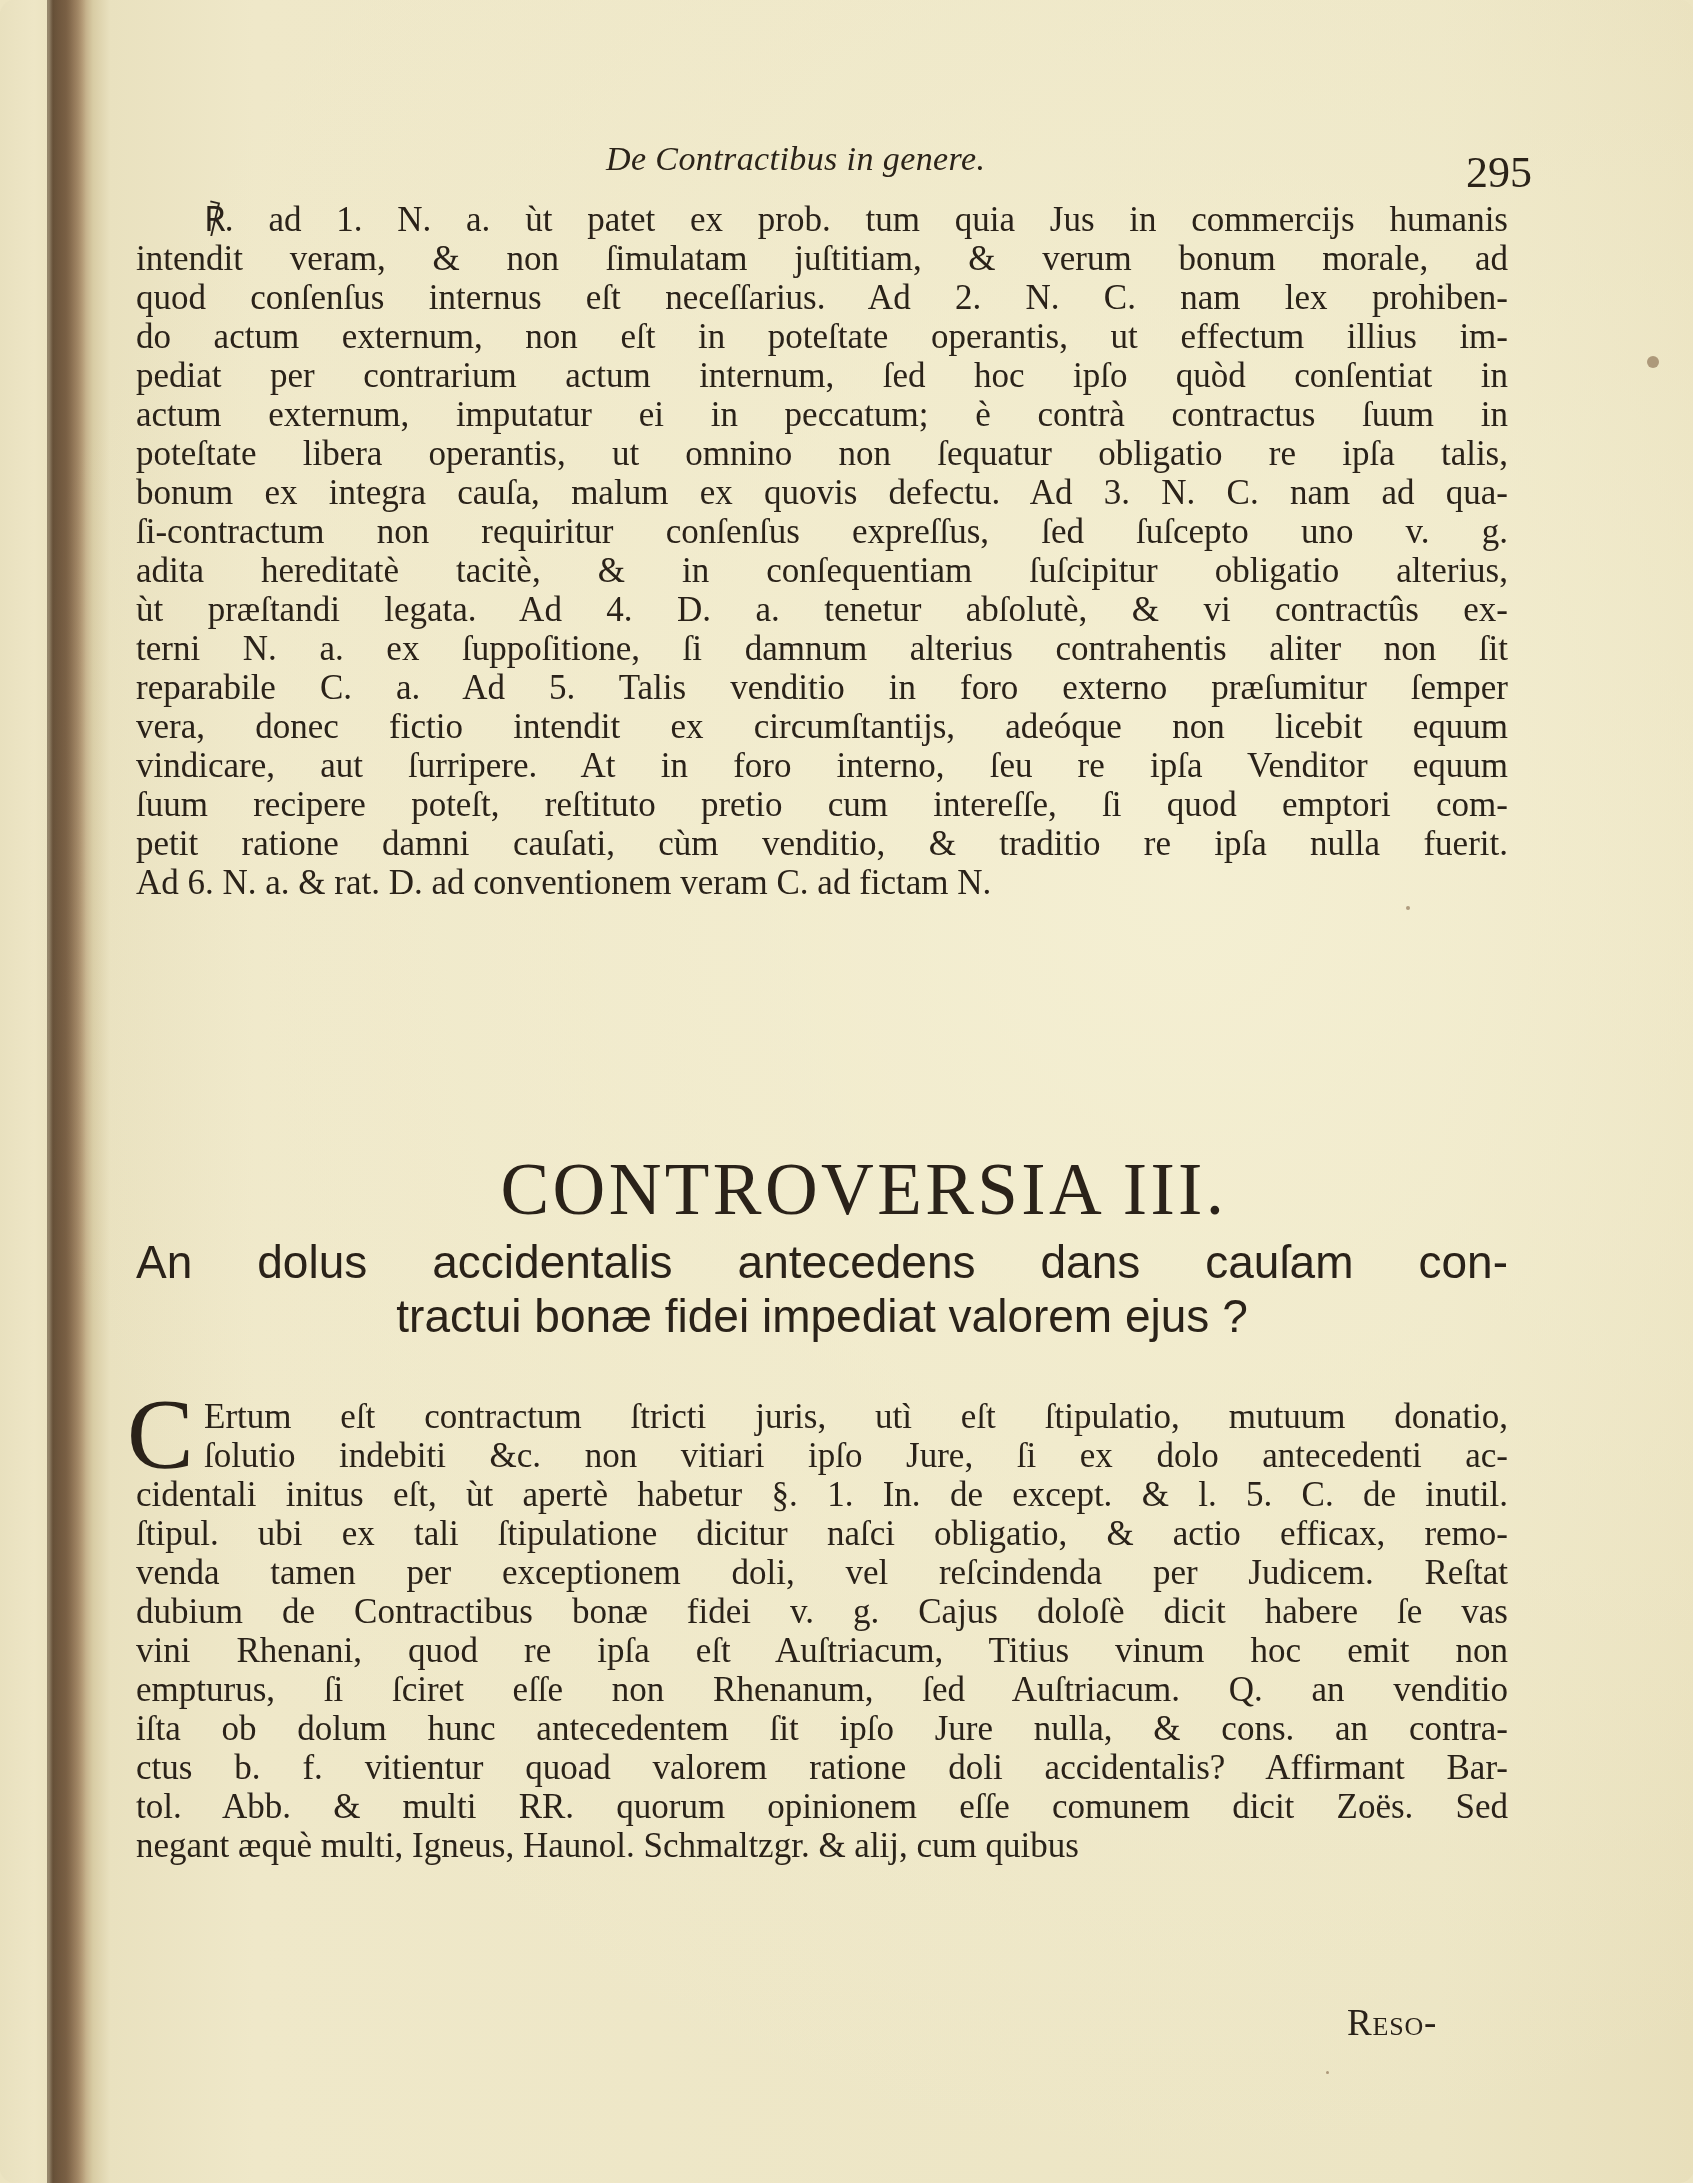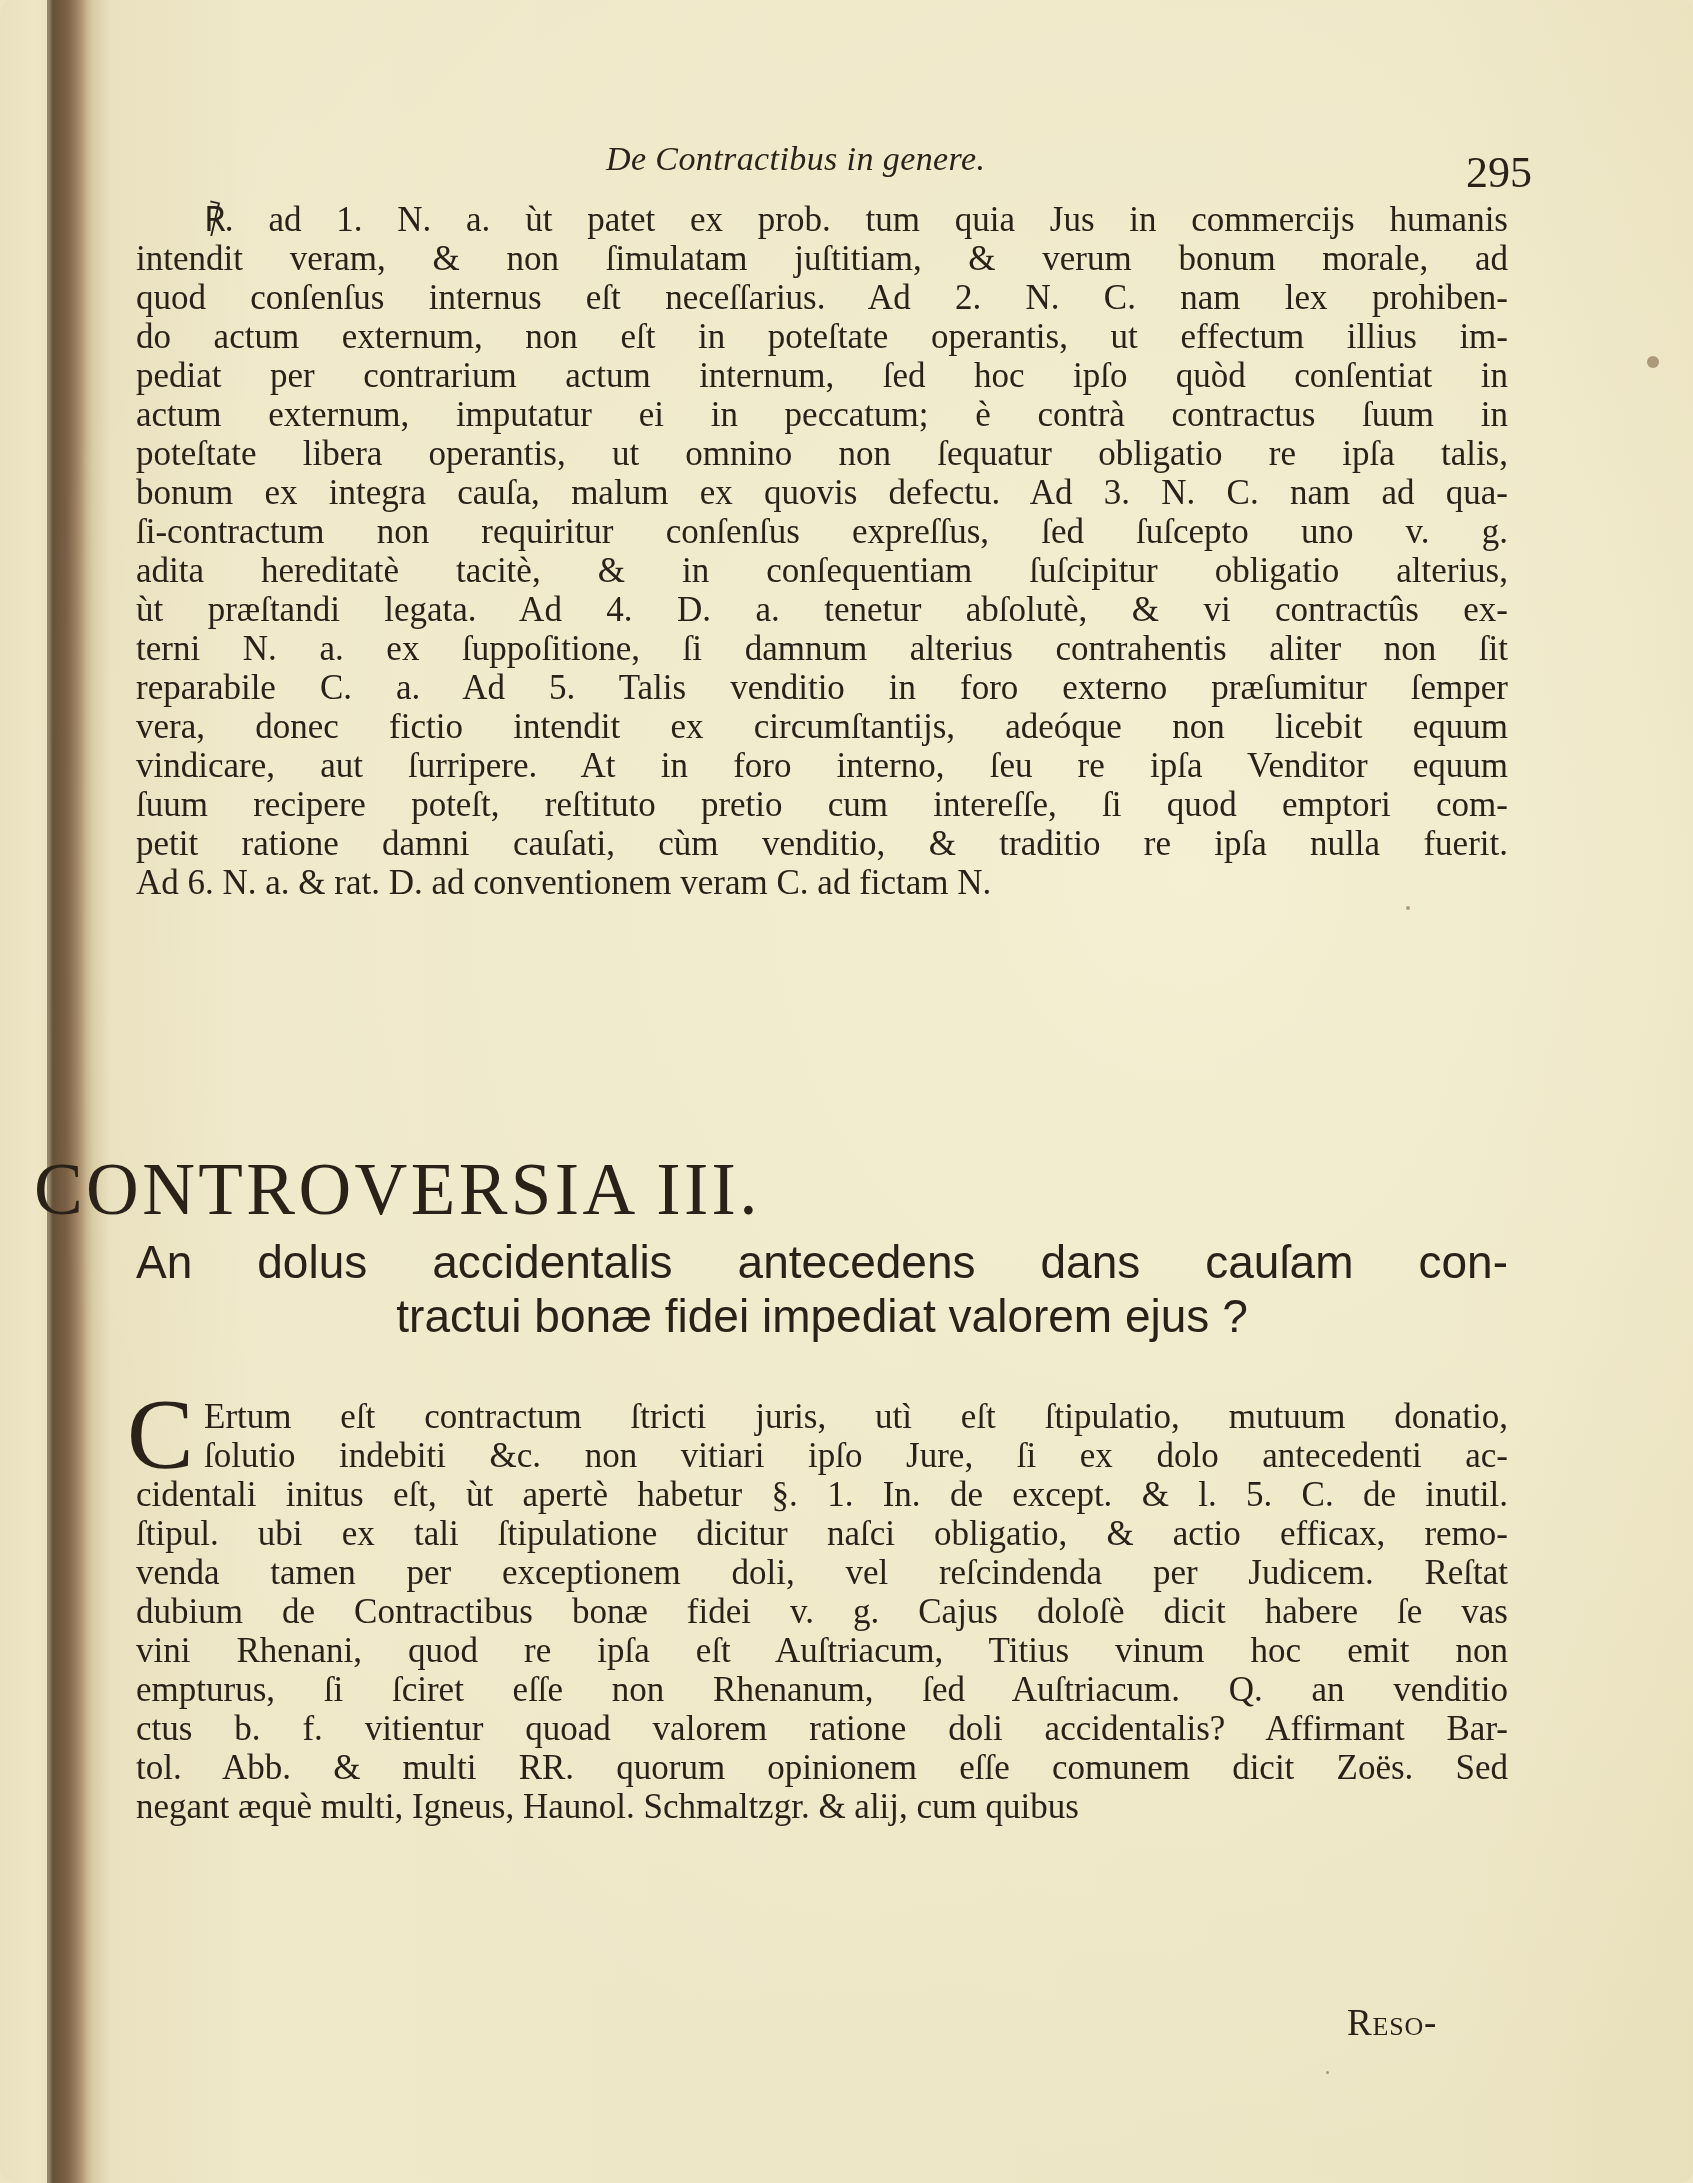--- a/index.html
+++ b/index.html
@@ -37,21 +37,21 @@
     font-family: "Liberation Serif", serif; font-size: 35px; color: #2a2219;
   }
   .line {
     height: 39px; line-height: 39px; white-space: nowrap;
     text-align: justify; text-align-last: justify; display: block;
   }
   .line.last { text-align-last: left; }
   .line.indent { padding-left: 68px; }
   #block1 { top: 200px; }
   .heading {
-    position: absolute; left: 0; width: 1694px; text-align: left;
+    position: absolute; left: 0; width: 1694px; text-align: center;
     font-family: "Liberation Serif", serif; color: #2a2219;
   }
   .heading.main { top: 1148px; font-size: 73px; letter-spacing: 3.4px; padding-left: 34px; box-sizing: border-box; }
   .question {
     position: absolute; left: 136px; width: 1372px; top: 1235px;
     font-family: Liberation Sans, sans-serif; font-size: 46px; color: #2a2219;
   }
   .question .qline { display: block; line-height: 54px; white-space: nowrap; }
   .question .qline.first { text-align: justify; text-align-last: justify; }
   .question .qline.second { text-align: center; }
@@ -111,20 +111,21 @@
 
   <div class="text-block" id="block2">
     <span class="line cap">Ertum eſt contractum ſtricti juris, utì eſt ſtipulatio, mutuum donatio,</span>
     <span class="line cap">ſolutio indebiti &amp;c. non vitiari ipſo Jure, ſi ex dolo antecedenti ac-</span>
     <span class="line">cidentali initus eſt, ùt apertè habetur §. 1. In. de except. &amp; l. 5. C. de inutil.</span>
     <span class="line">ſtipul. ubi ex tali ſtipulatione dicitur naſci obligatio, &amp; actio efficax, remo-</span>
     <span class="line">venda tamen per exceptionem doli, vel reſcindenda per Judicem.   Reſtat</span>
     <span class="line">dubium de Contractibus bonæ fidei v. g. Cajus doloſè dicit habere ſe vas</span>
     <span class="line">vini Rhenani, quod re ipſa eſt Auſtriacum, Titius vinum hoc emit non</span>
     <span class="line">empturus, ſi ſciret eſſe non Rhenanum, ſed Auſtriacum.   Q. an venditio</span>
+    <span class="line">iſta ob dolum hunc antecedentem ſit ipſo Jure nulla, &amp; cons. an contra-</span>
     <span class="line">ctus b. f. vitientur quoad valorem ratione doli accidentalis? Affirmant Bar-</span>
     <span class="line">tol. Abb. &amp; multi RR. quorum opinionem eſſe comunem dicit Zoës.   Sed</span>
     <span class="line last">negant æquè multi, Igneus, Haunol. Schmaltzgr. &amp; alij, cum quibus</span>
   </div>
 
   <div class="catchword">Reso-</div>
 
   <span class="speck" style="left:1647px;top:356px;width:12px;height:12px;"></span>
   <span class="speck" style="left:1406px;top:906px;width:4.2px;height:4.2px;"></span>
   <span class="speck" style="left:1326px;top:2071px;width:3.4px;height:3.4px;"></span>

